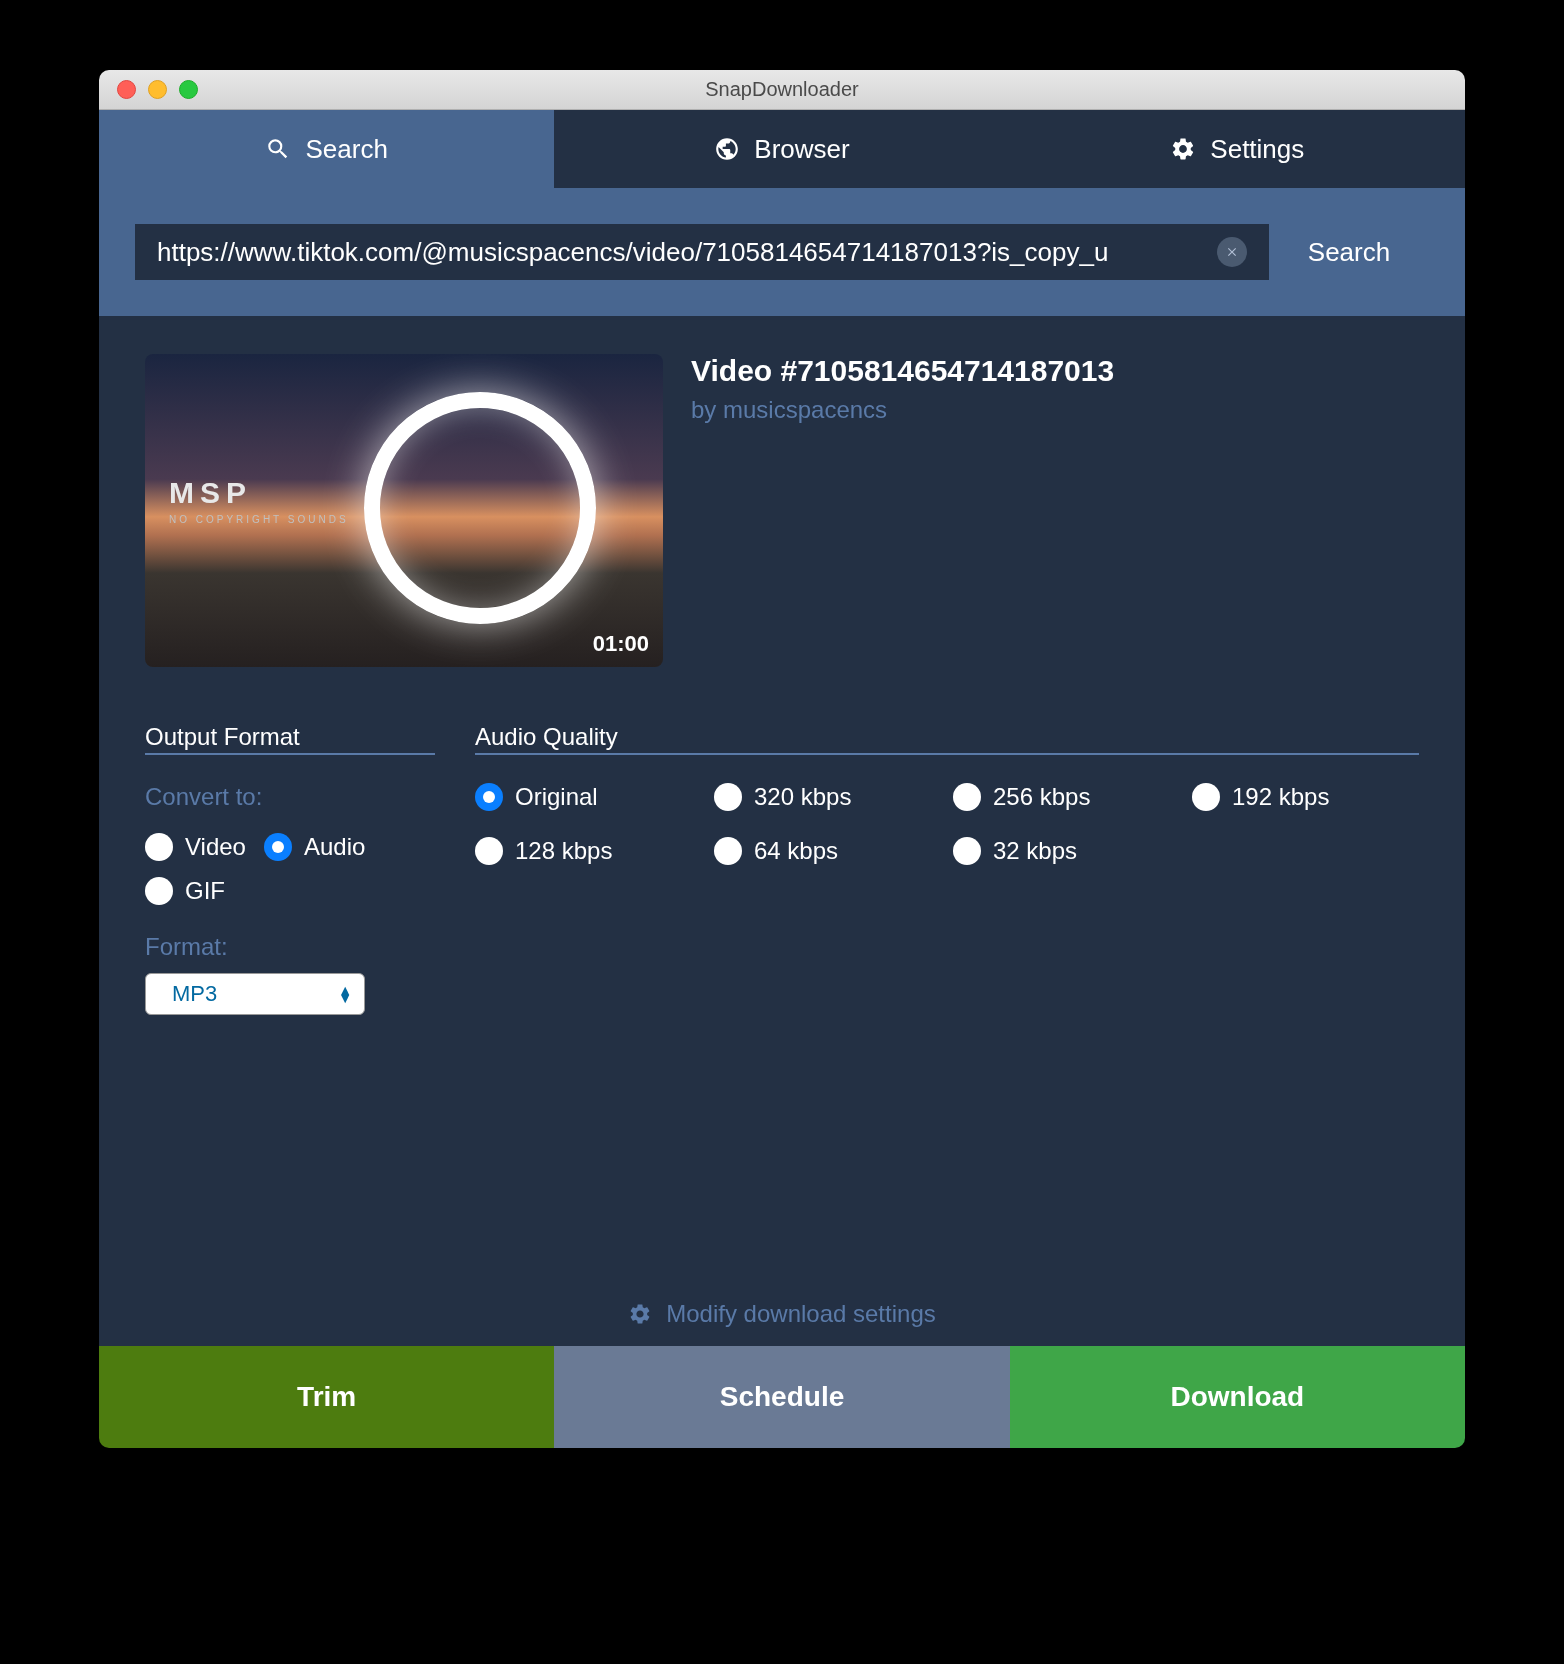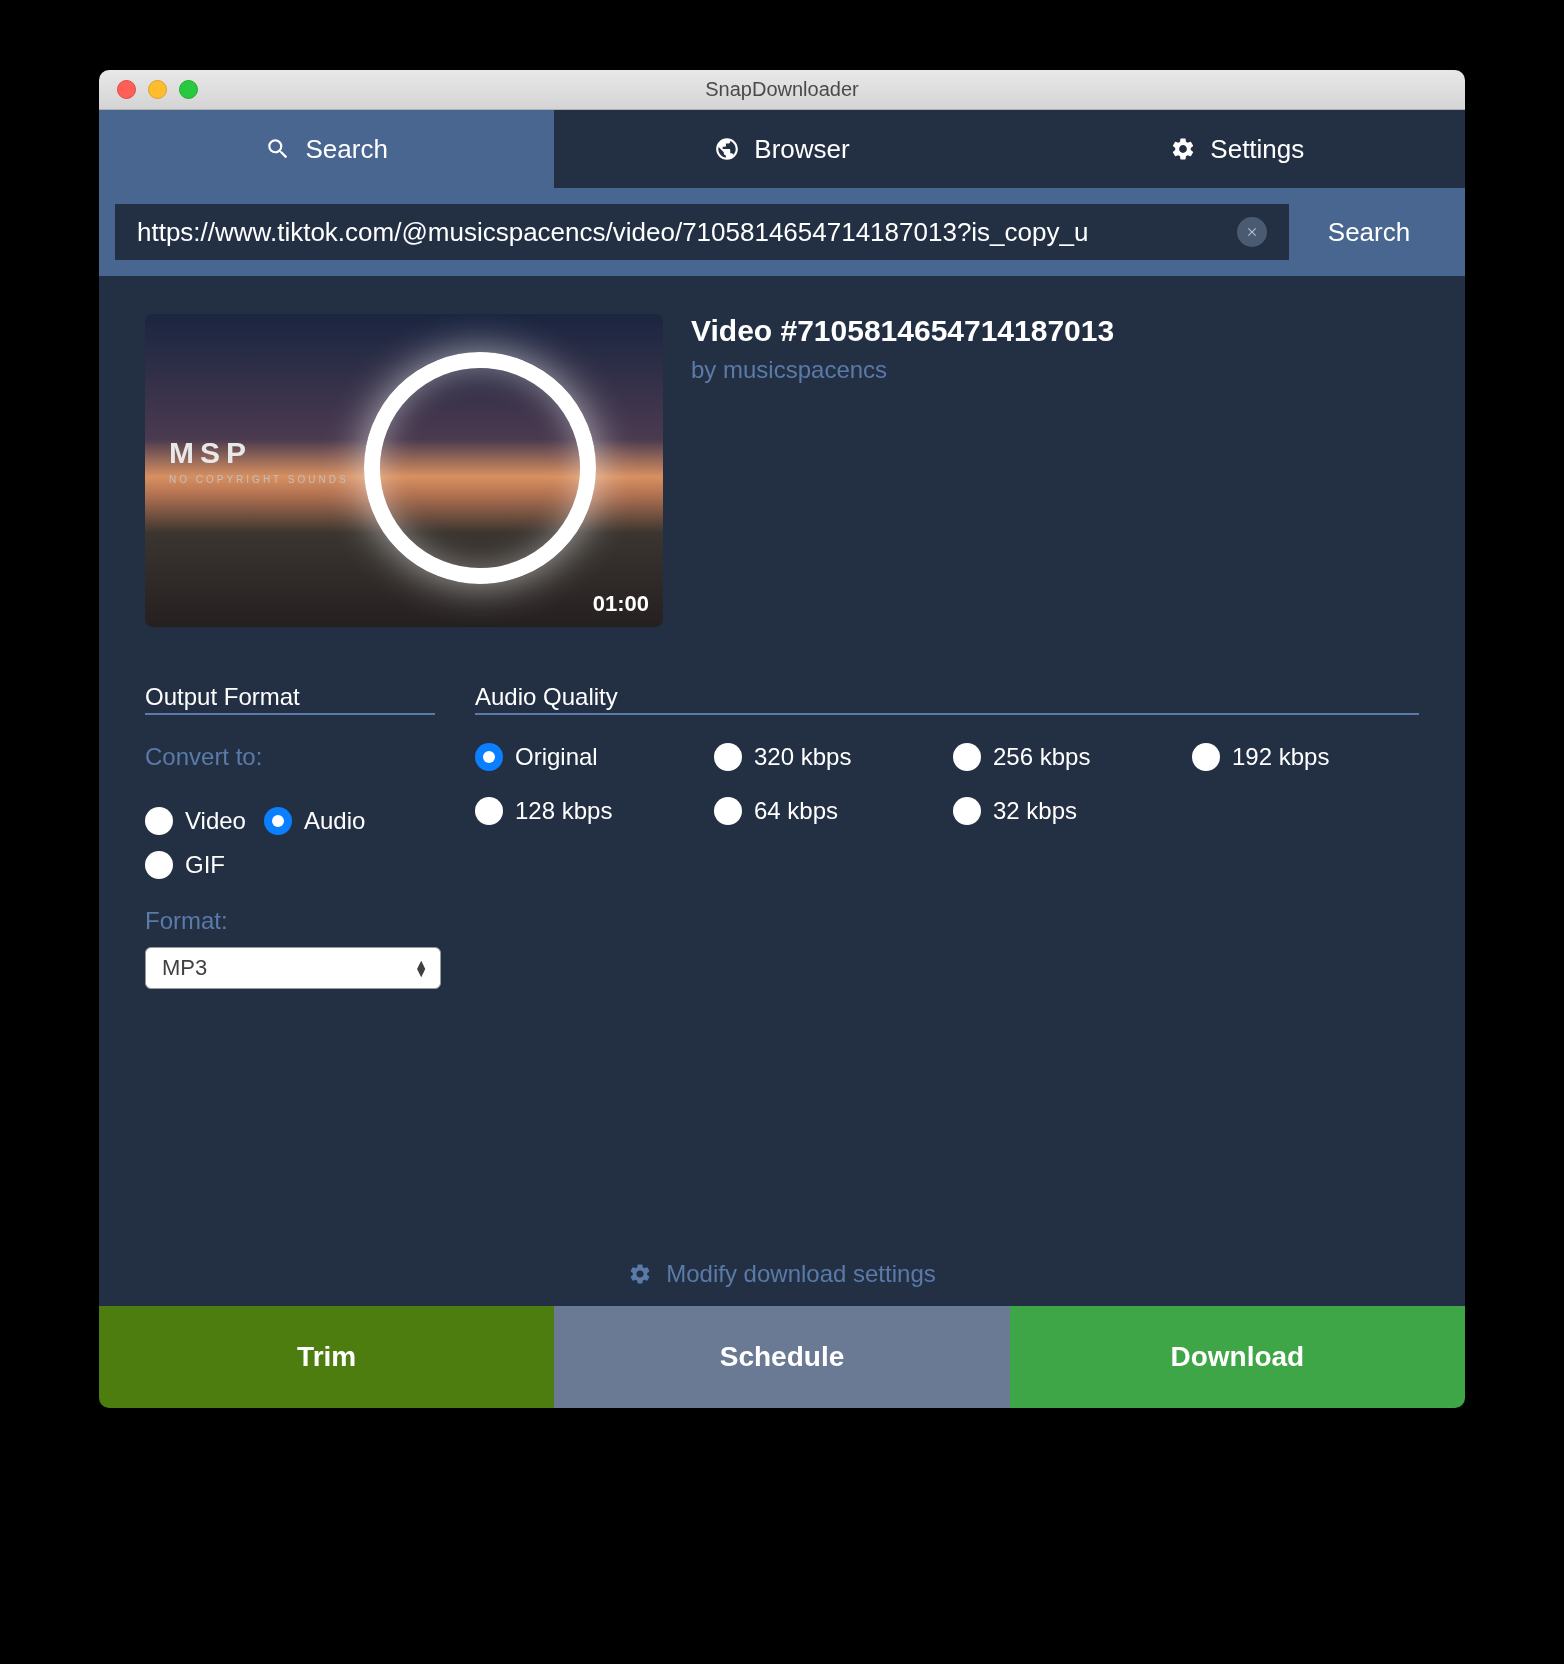--- a/index.html
+++ b/index.html
@@ -9,49 +9,49 @@
 .traffic-lights { display: flex; gap: 12px; padding-left: 18px; }
 .tl { width: 19px; height: 19px; border-radius: 50%; }
 .tl.red { background: #ff5f57; border: 1px solid #e14640; }
 .tl.yellow { background: #ffbd2e; border: 1px solid #dfa023; }
 .tl.green { background: #28c940; border: 1px solid #1dad2a; }
 .titlebar-title { position: absolute; left: 0; right: 0; text-align: center; font-size: 20px; color: #4a4a4a; }
 .tabs { display: flex; height: 78px; background: #233044; }
 .tab { flex: 1; display: flex; align-items: center; justify-content: center; gap: 14px; color: #fff; font-size: 26px; font-weight: 500; cursor: pointer; }
 .tab.active { background: #486690; }
 .tab svg { width: 26px; height: 26px; fill: #fff; }
-.search-row { display: flex; background: #486690; padding: 16px; gap: 0; }
+.search-row { display: flex; background: #486690; padding: 36px; gap: 0; }
 .search-input-wrap { flex: 1; position: relative; background: #233044; display: flex; align-items: center; padding: 0 22px; height: 56px; }
 .search-input-wrap input { flex: 1; background: transparent; border: none; outline: none; color: #fff; font-size: 26px; }
 .clear-btn { width: 30px; height: 30px; border-radius: 50%; background: #4a5a70; color: #b0bed4; display: flex; align-items: center; justify-content: center; font-size: 20px; cursor: pointer; margin-left: 12px; }
 .search-btn { width: 160px; background: #486690; display: flex; align-items: center; justify-content: center; color: #fff; font-size: 26px; cursor: pointer; }
 .content { background: #233044; padding: 38px 46px 18px 46px; min-height: 1030px; display: flex; flex-direction: column; }
 .video-info { display: flex; gap: 28px; margin-bottom: 56px; }
 .thumbnail { width: 518px; height: 313px; border-radius: 8px; position: relative; overflow: hidden; background: linear-gradient(180deg, #1a2540 0%, #4a3a50 40%, #d89060 52%, #b07050 58%, #3a3530 70%, #252020 100%); }
 .thumbnail::before { content: ""; position: absolute; top: 38px; left: 50%; transform: translateX(-40px); width: 200px; height: 200px; border-radius: 50%; border: 16px solid #fff; box-shadow: 0 0 40px rgba(255,255,255,0.6), inset 0 0 30px rgba(255,255,255,0.4); }
 .thumb-logo { position: absolute; left: 24px; top: 122px; color: #e8e8e8; font-weight: 700; letter-spacing: 6px; font-size: 30px; }
 .thumb-sub { position: absolute; left: 24px; top: 160px; color: #c0c0c0; font-size: 10px; letter-spacing: 3px; }
 .duration { position: absolute; right: 14px; bottom: 10px; color: #fff; font-size: 22px; font-weight: 600; }
 .video-meta { flex: 1; }
 .video-title { color: #fff; font-size: 30px; font-weight: 700; margin-bottom: 8px; }
 .video-author { color: #5a7aa8; font-size: 24px; }
 .options-row { display: flex; gap: 40px; }
 .section { }
 .output-format { width: 290px; }
 .audio-quality { flex: 1; }
 .section-title { color: #fff; font-size: 24px; font-weight: 500; padding-bottom: 2px; border-bottom: 2px solid #5a7aa8; margin-bottom: 28px; }
-.label-muted { color: #5a7aa8; font-size: 24px; margin-bottom: 36px; }
+.label-muted { color: #5a7aa8; font-size: 24px; margin-bottom: 22px; }
 .radio-row { display: flex; flex-wrap: wrap; gap: 16px 18px; margin-bottom: 28px; }
 .radio { display: flex; align-items: center; gap: 12px; color: #fff; font-size: 24px; cursor: pointer; }
 .radio-input { width: 28px; height: 28px; border-radius: 50%; background: #fff; display: flex; align-items: center; justify-content: center; flex-shrink: 0; }
 .radio-input.selected { background: #0a7fff; }
 .radio-input.selected::after { content: ""; width: 12px; height: 12px; border-radius: 50%; background: #fff; }
 .quality-grid { display: grid; grid-template-columns: repeat(4, 1fr); gap: 26px 12px; }
 .format-label { color: #5a7aa8; font-size: 24px; margin-bottom: 12px; }
-.format-select { width: 296px; height: 42px; background: #fff; border: 1px solid #999; border-radius: 6px; display: flex; align-items: center; justify-content: space-between; padding: 0 12px 0 16px; font-size: 22px; color: #404040; cursor: pointer; }
+.format-select { width: 220px; height: 42px; background: #fff; border: 1px solid #999; border-radius: 6px; display: flex; align-items: center; justify-content: space-between; padding: 0 12px 0 26px; font-size: 22px; color: #0369a1; cursor: pointer; }
 .format-select .arrows { font-size: 14px; line-height: 8px; display: flex; flex-direction: column; }
 .modify-settings { margin-top: auto; display: flex; align-items: center; justify-content: center; gap: 14px; color: #5a7aa8; font-size: 24px; cursor: pointer; padding-top: 40px; }
 .modify-settings svg { width: 24px; height: 24px; fill: #5a7aa8; }
 .action-bar { display: flex; height: 102px; }
 .action-btn { flex: 1; display: flex; align-items: center; justify-content: center; color: #fff; font-size: 28px; font-weight: 700; cursor: pointer; }
 .action-btn.trim { background: #4d7c0f; }
 .action-btn.schedule { background: #6a7a95; }
 .action-btn.download { background: #3fa648; }
 </style>
 </head>

